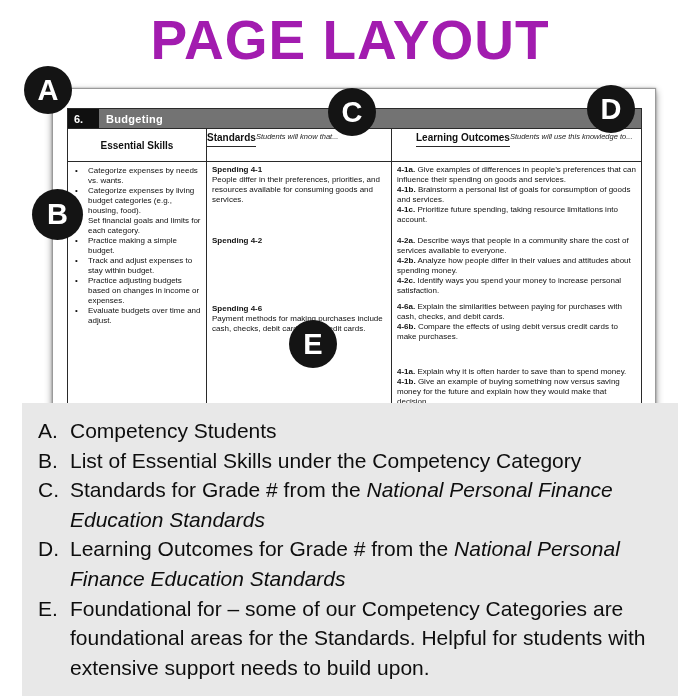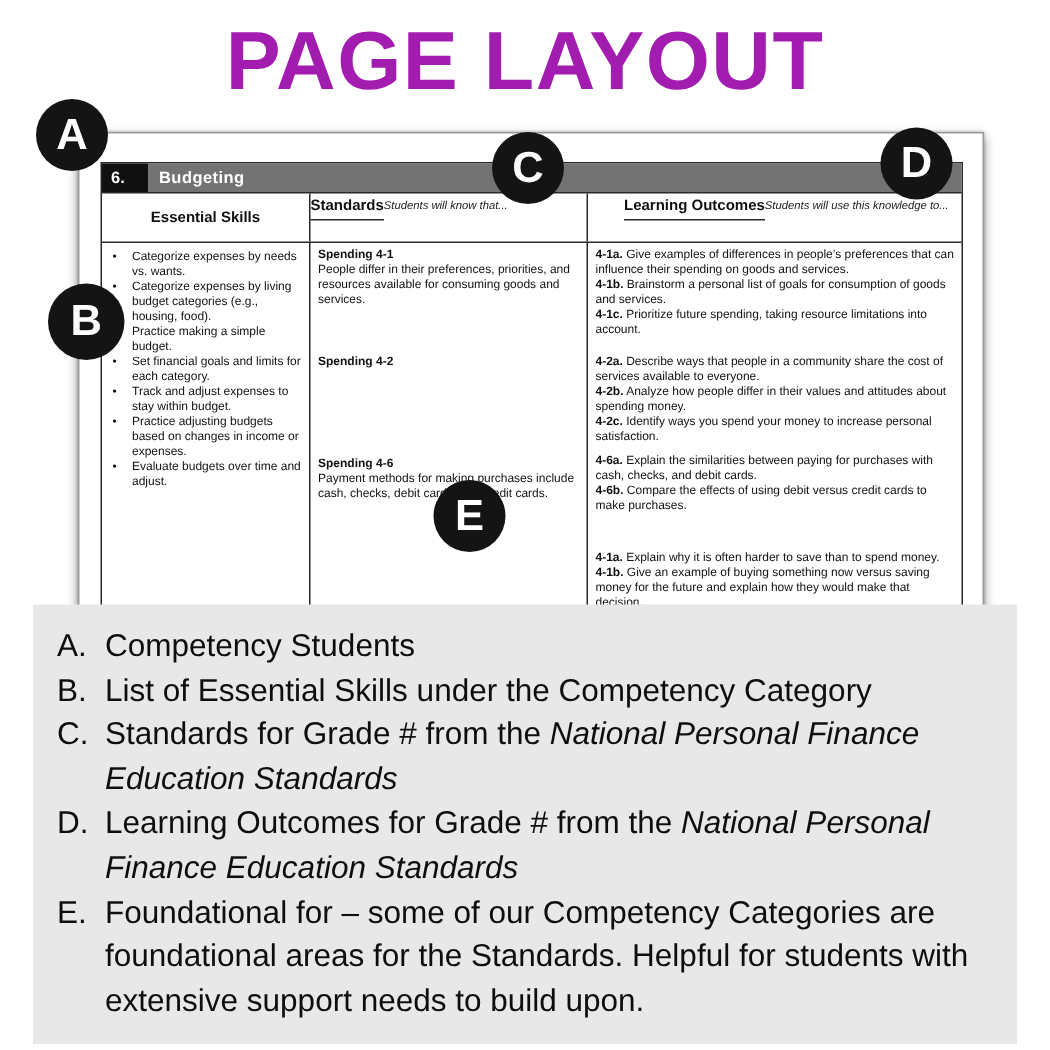--- a/index.html
+++ b/index.html
@@ -90,22 +90,22 @@
       <div class="ch-col ch-lo">
         <div class="ch-main">Learning Outcomes</div>
         <div class="ch-sub">Students will use this knowledge to...</div>
       </div>
     </div>
     <div class="t-body">
       <div class="cell cell-es">
         <ul class="skills">
             <li>Categorize expenses by needs vs. wants.</li>
             <li>Categorize expenses by living budget categories (e.g., housing, food).</li>
+            <li>Set financial goals and limits for each category.</li>
             <li>Practice making a simple budget.</li>
-            <li>Set financial goals and limits for each category.</li>
             <li>Track and adjust expenses to stay within budget.</li>
             <li>Practice adjusting budgets based on changes in income or expenses.</li>
             <li>Evaluate budgets over time and adjust.</li>
           </ul>
       </div>
       <div class="cell cell-std">
           <div class="blk std-blk-0">
             <div class="b-title">Spending 4-1</div>
             <div class="b-body">People differ in their preferences, priorities, and resources available for consuming goods and services.</div>
           </div>

